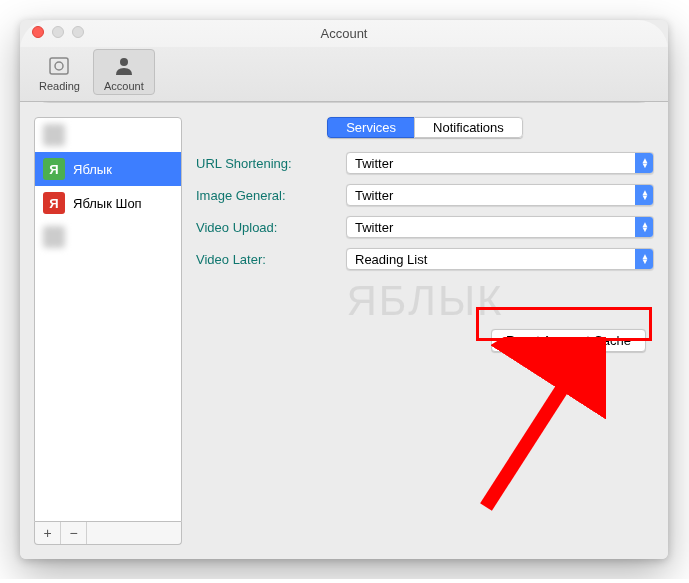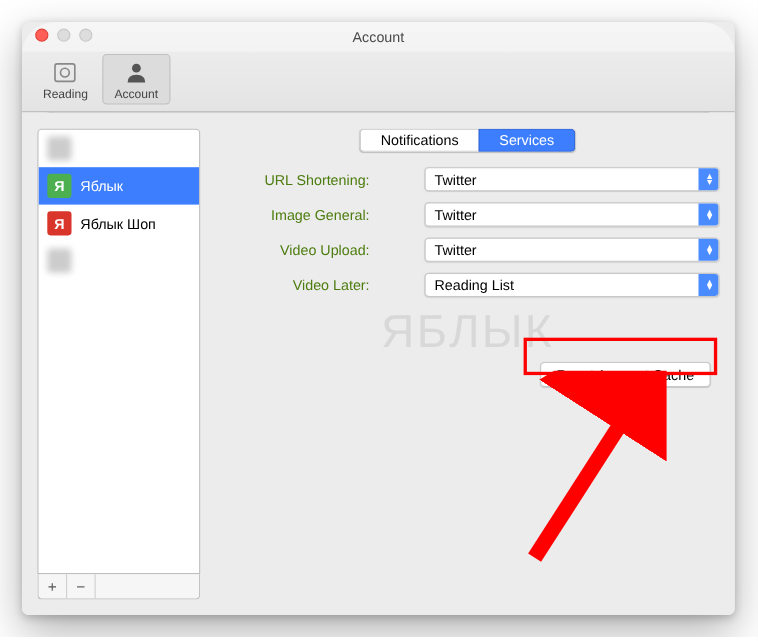--- a/index.html
+++ b/index.html
@@ -29,22 +29,22 @@
 .list-btn { width: 26px; height: 22px; border-right: 1px solid #d0d0d0; display: flex; align-items: center; justify-content: center; font-size: 14px; color: #555; }
 .main { flex: 1; position: relative; }
 .seg { display: flex; justify-content: center; margin-bottom: 14px; }
 .seg-ctrl { display: flex; border-radius: 4px; overflow: hidden; box-shadow: 0 0.5px 1px rgba(0,0,0,0.2); }
 .seg-btn { padding: 2px 18px; font-size: 13px; background: #fff; border: 1px solid #c8c8c8; }
 .seg-btn.active { background: #3d7eff; color: #fff; border-color: #2a62d8; }
 .seg-btn:first-child { border-radius: 4px 0 0 4px; border-right: none; }
 .seg-btn:last-child { border-radius: 0 4px 4px 0; }
 .form { display: flex; flex-direction: column; gap: 10px; }
 .row { display: flex; align-items: center; gap: 10px; }
-.lbl { width: 140px; text-align: right; font-size: 13px; color: #4d7c0f; }
-.select { flex: 1; position: relative; background: #fff; border: 1px solid #c8c8c8; border-radius: 4px; height: 22px; display: flex; align-items: center; padding: 0 24px 0 8px; font-size: 13px; box-shadow: 0 0.5px 1px rgba(0,0,0,0.1); margin-left: 40px; }
+.lbl { width: 140px; text-align: left; font-size: 13px; color: #0f766e; }
+.select { flex: 1; position: relative; background: #fff; border: 1px solid #c8c8c8; border-radius: 4px; height: 22px; display: flex; align-items: center; padding: 0 24px 0 8px; font-size: 13px; box-shadow: 0 0.5px 1px rgba(0,0,0,0.1); }
 .select::after { content: ""; position: absolute; right: 0; top: 0; bottom: 0; width: 18px; background: #4a8cff; border-radius: 0 3px 3px 0; }
 .chev { position: absolute; right: 4px; top: 50%; transform: translateY(-50%); font-size: 8px; color: #fff; z-index: 1; line-height: 5px; }
 .watermark { position: absolute; top: 160px; left: 50%; transform: translateX(-50%); font-size: 42px; color: rgba(180,180,180,0.35); font-weight: 300; letter-spacing: 2px; pointer-events: none; }
 .reset-wrap { position: absolute; top: 212px; right: 8px; }
 .reset-btn { background: #fff; border: 1px solid #c8c8c8; border-radius: 4px; padding: 3px 14px; font-size: 13px; box-shadow: 0 0.5px 1px rgba(0,0,0,0.15); }
 .highlight { position: absolute; border: 3px solid #ff0000; pointer-events: none; }
 .arrow { position: absolute; pointer-events: none; }
 </style>
 </head>
 <body>
@@ -101,22 +101,22 @@
       </div>
       <div class="list-footer">
         <div class="list-btn">+</div>
         <div class="list-btn">−</div>
       </div>
     </div>
 
     <div class="main">
       <div class="seg">
         <div class="seg-ctrl">
+          <div class="seg-btn active">Services</div>
           <div class="seg-btn">Notifications</div>
-          <div class="seg-btn active">Services</div>
         </div>
       </div>
 
       <div class="form">
         <div class="row">
           <div class="lbl">URL Shortening:</div>
           <div class="select">
             <span>Twitter</span>
             <span class="chev">▲<br>▼</span>
           </div>

